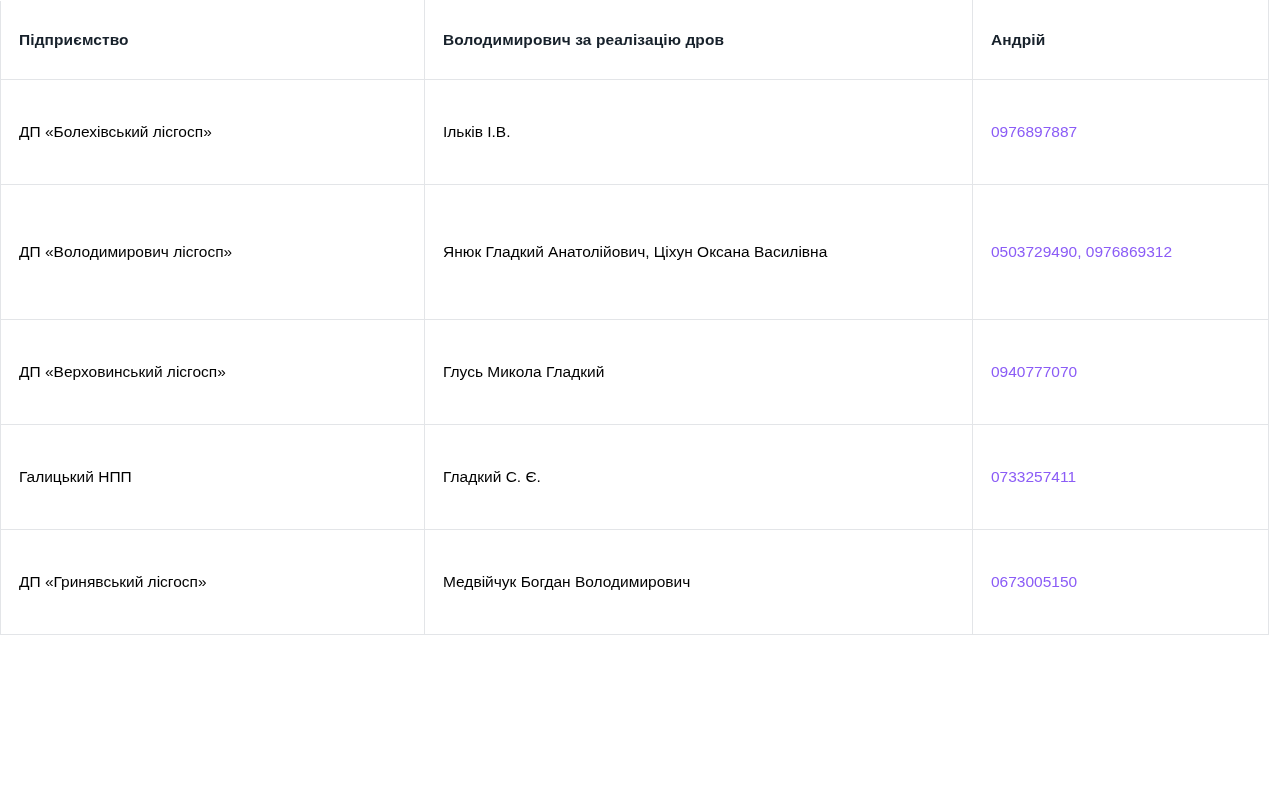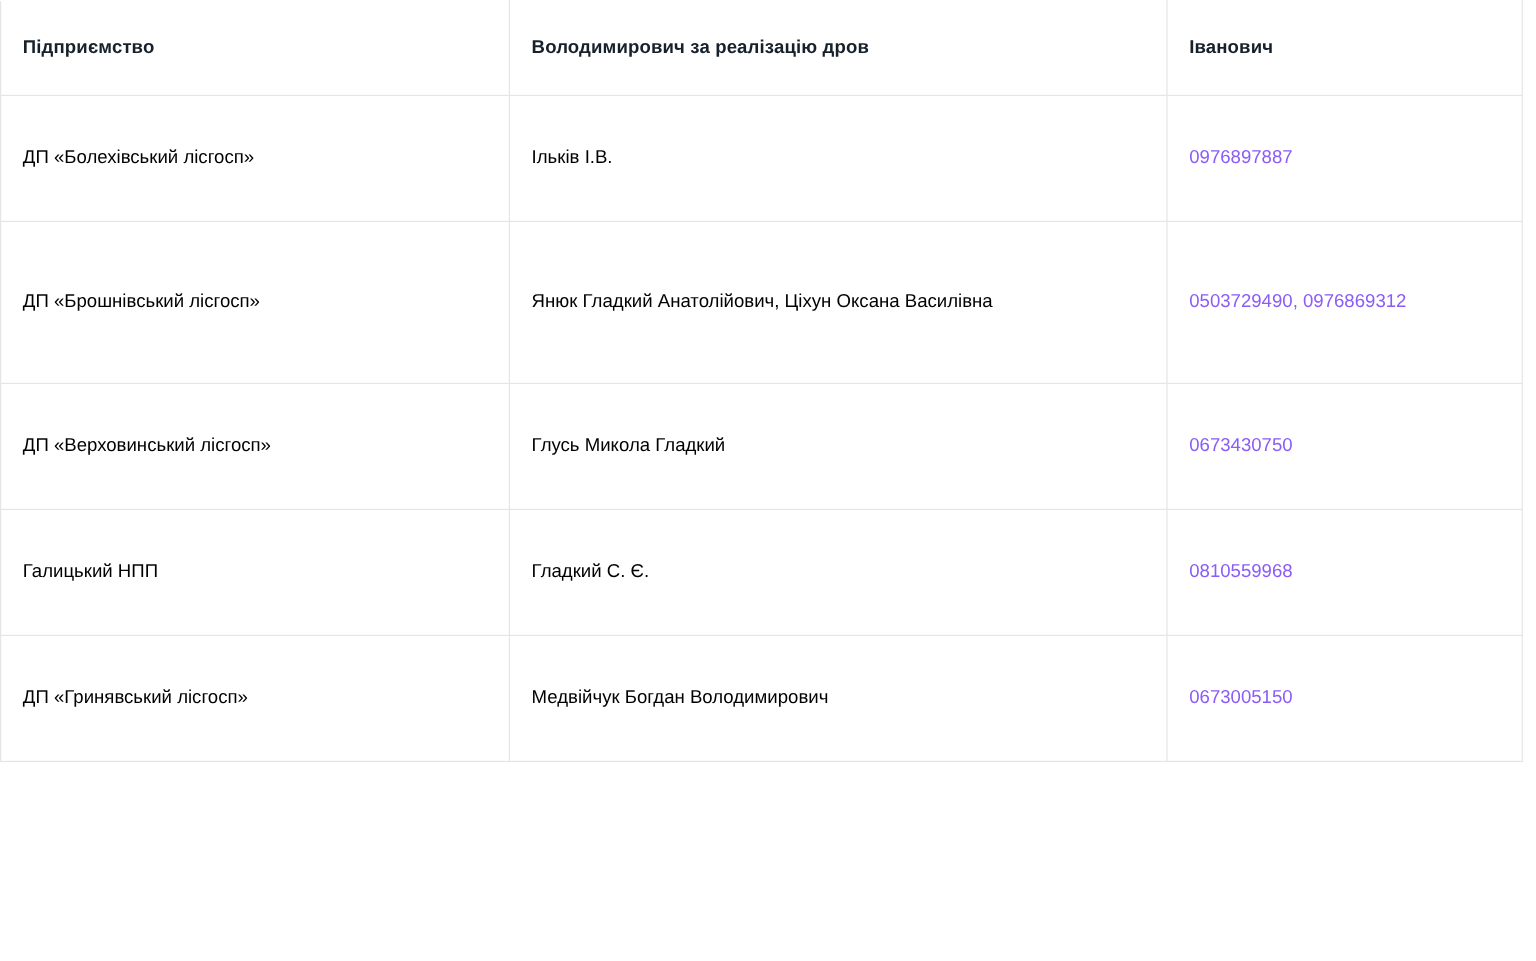--- a/index.html
+++ b/index.html
@@ -86,43 +86,43 @@
   <table class="data-table">
     <colgroup>
       <col class="col-enterprise">
       <col class="col-person">
       <col class="col-phone">
     </colgroup>
     <thead>
       <tr>
         <th>Підприємство</th>
         <th>Володимирович за реалізацію дров</th>
-        <th>Іванович</th>
+        <th>Андрій</th>
       </tr>
     </thead>
     <tbody id="table-body">
         <tr>
           <td>ДП «Болехівський лісгосп»</td>
           <td>Ільків І.В.</td>
           <td class="phone">0976897887</td>
         </tr>
         <tr class="tall">
-          <td>ДП «Брошнівський лісгосп»</td>
+          <td>ДП «Володимирович лісгосп»</td>
           <td>Янюк Гладкий Анатолійович, Ціхун Оксана Василівна</td>
           <td class="phone">0503729490, 0976869312</td>
         </tr>
         <tr>
           <td>ДП «Верховинський лісгосп»</td>
           <td>Глусь Микола Гладкий</td>
-          <td class="phone">0673430750</td>
+          <td class="phone">0940777070</td>
         </tr>
         <tr>
           <td>Галицький НПП</td>
           <td>Гладкий С. Є.</td>
-          <td class="phone">0810559968</td>
+          <td class="phone">0733257411</td>
         </tr>
         <tr>
           <td>ДП «Гринявський лісгосп»</td>
           <td>Медвійчук Богдан Володимирович</td>
           <td class="phone">0673005150</td>
         </tr>
       </tbody>
   </table>
 </div>
 

